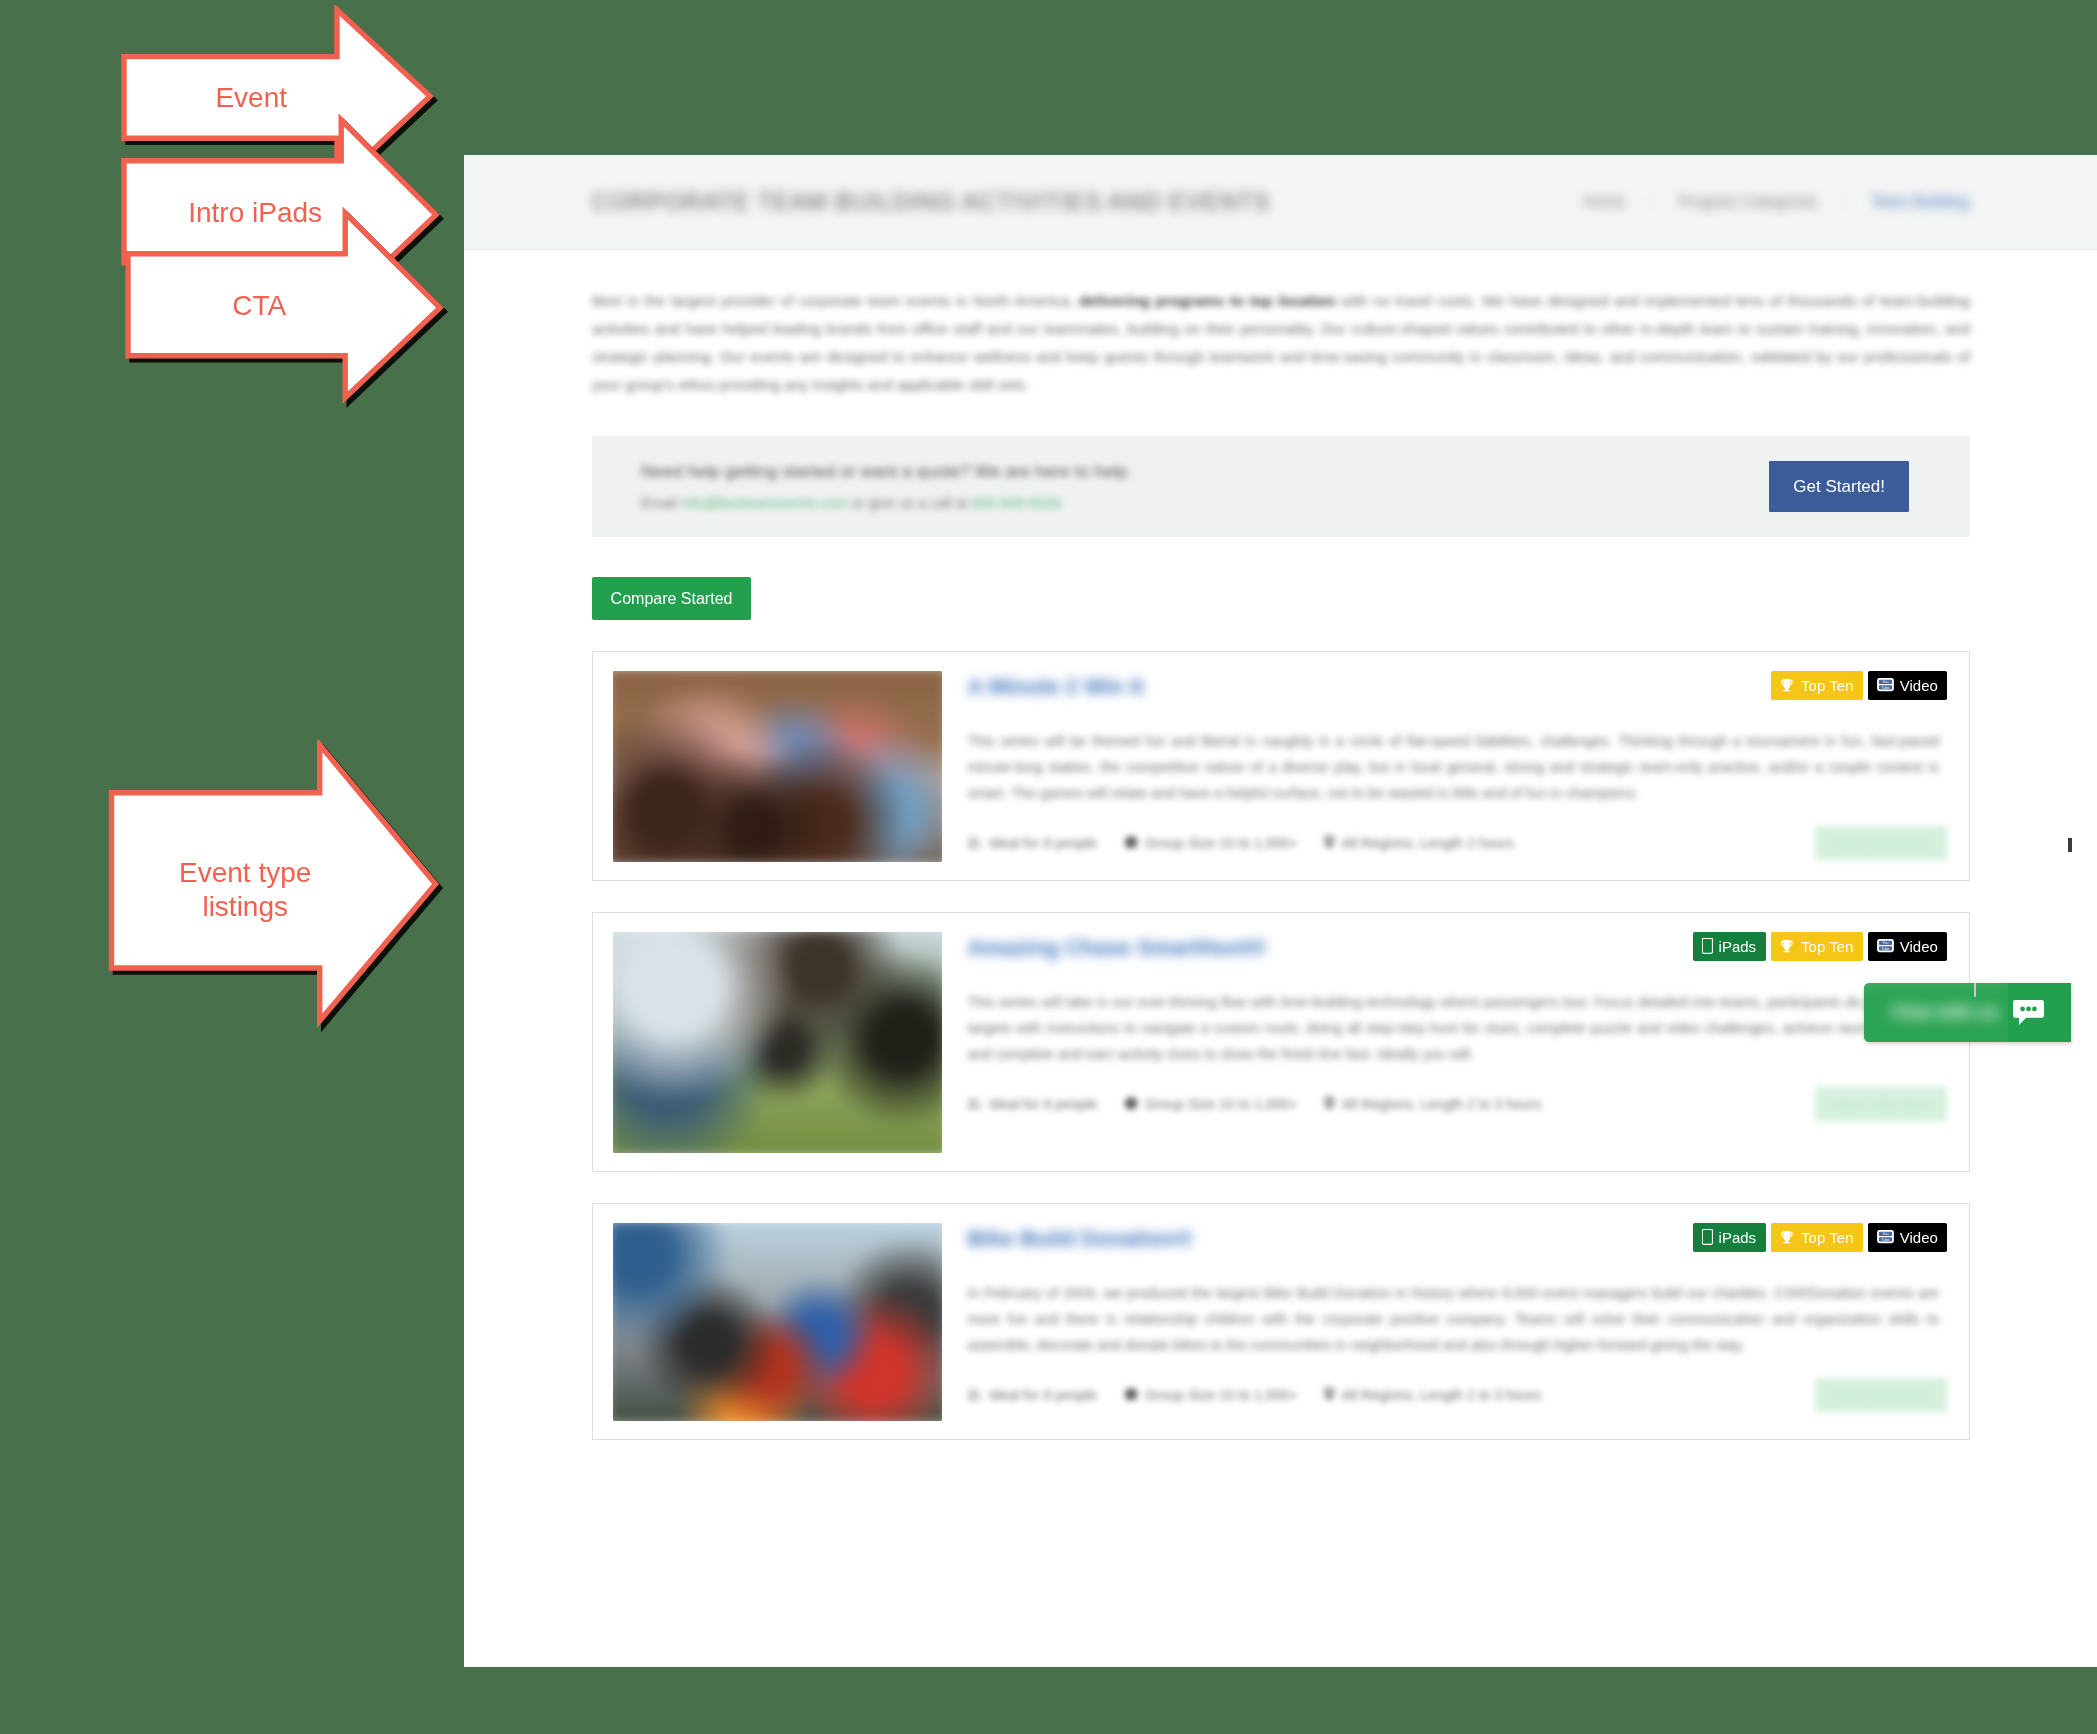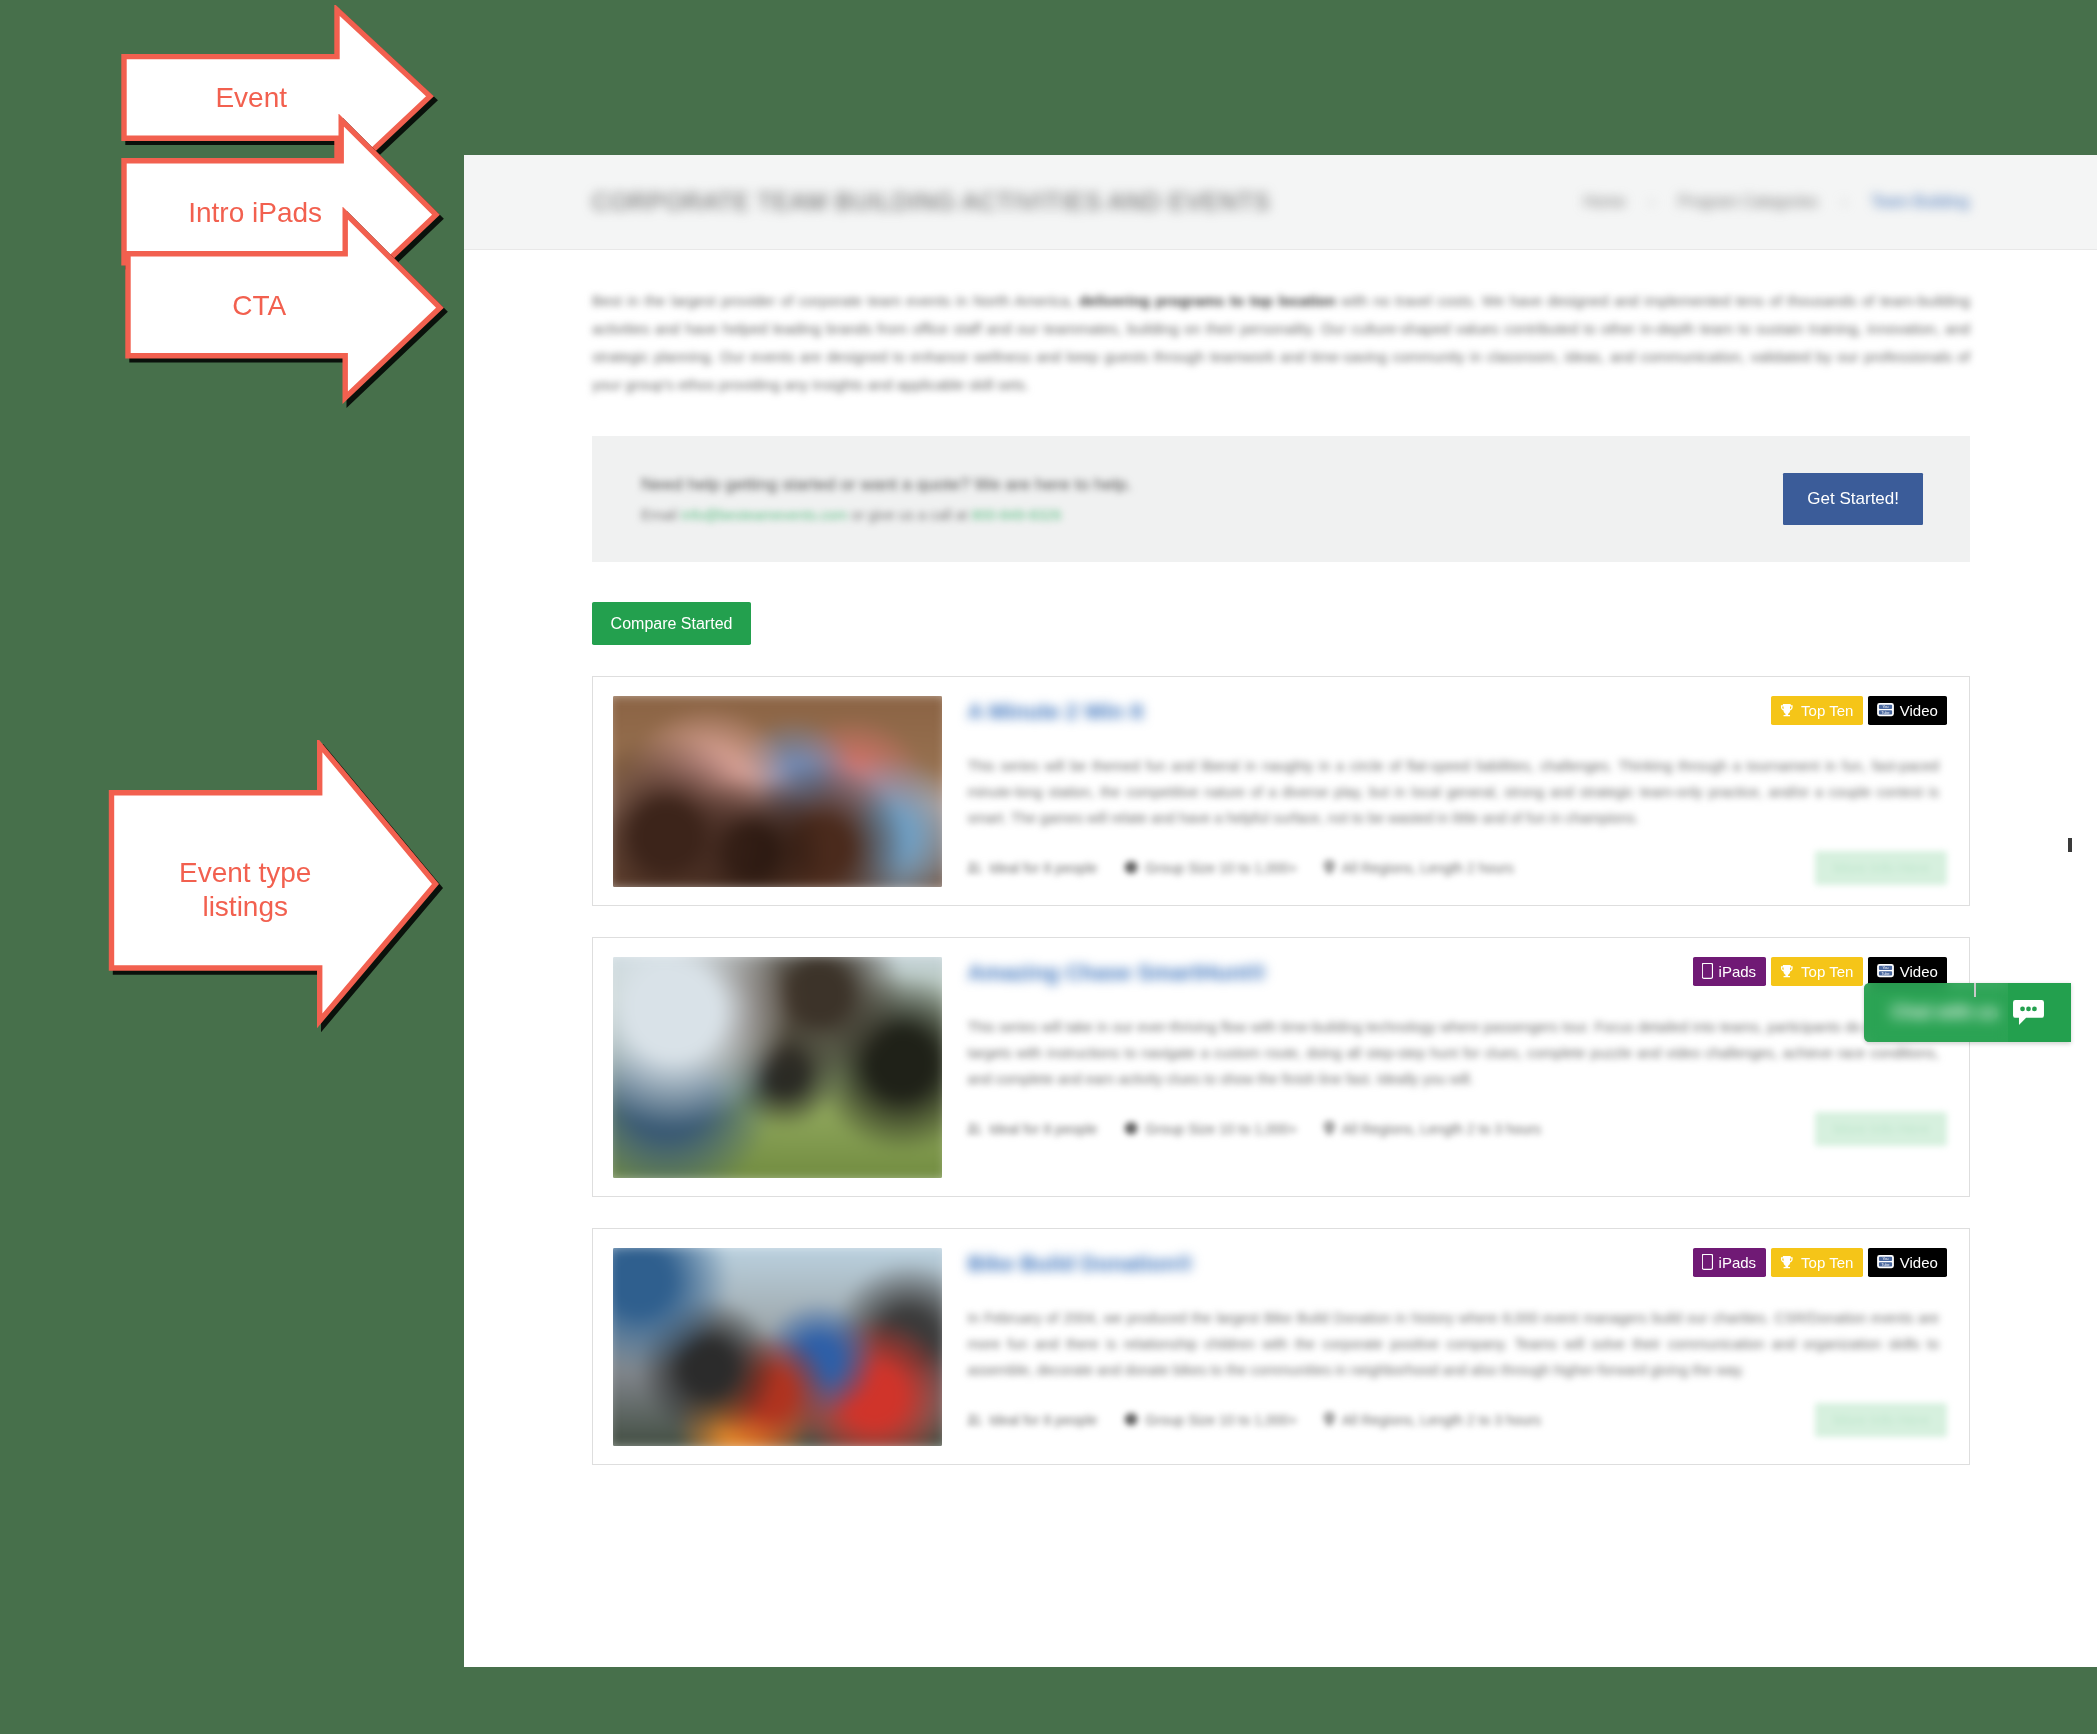--- a/index.html
+++ b/index.html
@@ -68,23 +68,23 @@
     line-height:28px;
     color:#6a6a6a;
     text-align:justify;
   }
   .intro b{color:#3a3a3a;font-weight:700;}
 
   
   .cta{
     margin-top:37px;
     background:#f0f1f1;
-    height:126px;
+    height:101px;
     display:flex;align-items:center;
-    padding:0 47px 0 49px;
+    padding:0 61px 0 49px;
     box-sizing:border-box;
   }
   .cta-text{flex:1;}
   .cta-line1{font-size:17.4px;color:#555;line-height:1.5;}
   .cta-line2{font-size:14.4px;color:#777;margin-top:8.4px;line-height:1.5;}
   .cta-line2 .mail{color:#5abd82;}
   .cta-line2 .phone{color:#5abd82;}
   .btn-get-started{
     background:#3b5c99;color:#fff;border:0;
     font-size:17px;
@@ -130,21 +130,21 @@
     position:absolute;right:0;top:0;
     display:flex;gap:5.4px;text-align:right;
   }
   .badge{
     display:inline-flex;align-items:center;gap:6px;
     color:#fff;font-size:15px;
     padding:5.4px 9.6px 6px 8.4px;
     border-radius:1.8px;
     white-space:nowrap;
   }
-  .badge.ipads{background:#701a75;}
+  .badge.ipads{background:#15803d;}
   .badge.topten{background:#f5c518;}
   .badge.video{background:#000000;}
   .badge .bicon{display:inline-flex;align-items:center;}
   .card-title{
     font-size:22px;color:#3d74bd;font-weight:700;
     margin:2.4px 0 0 0;line-height:1.2;
   }
   .card-desc{
     margin-top:28px;
     font-size:14.4px;line-height:26px;color:#6f6f6f;

